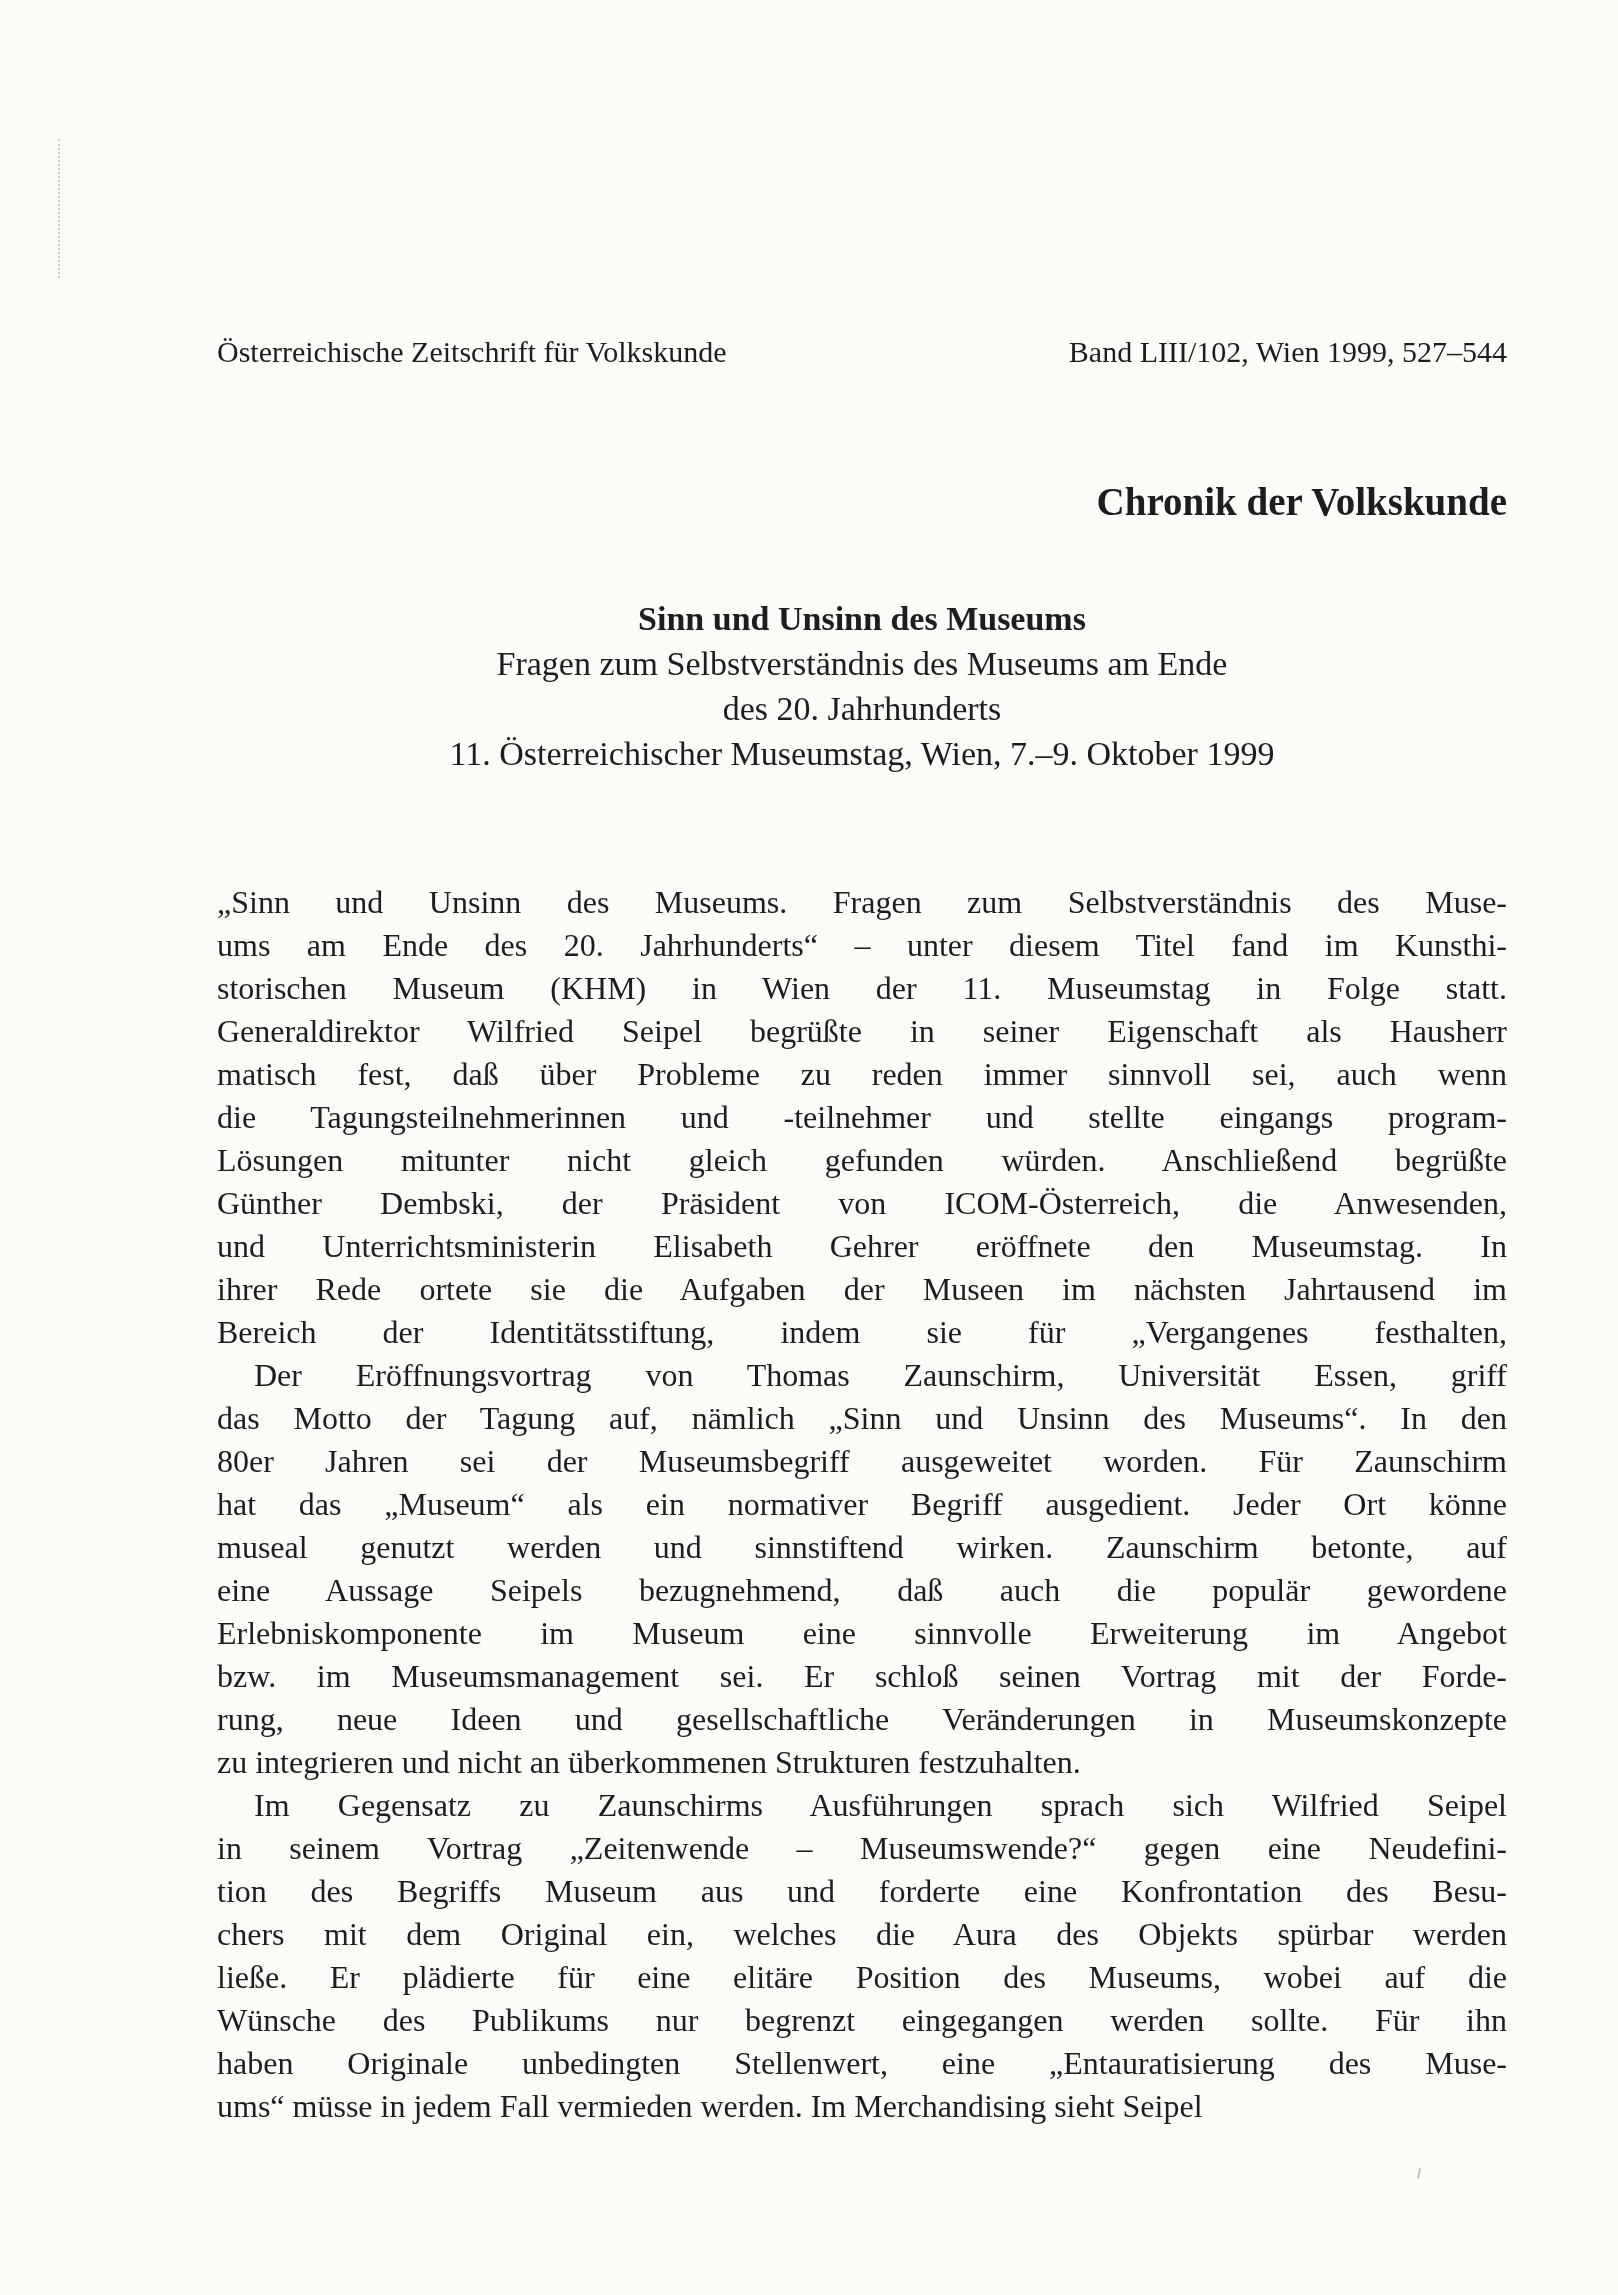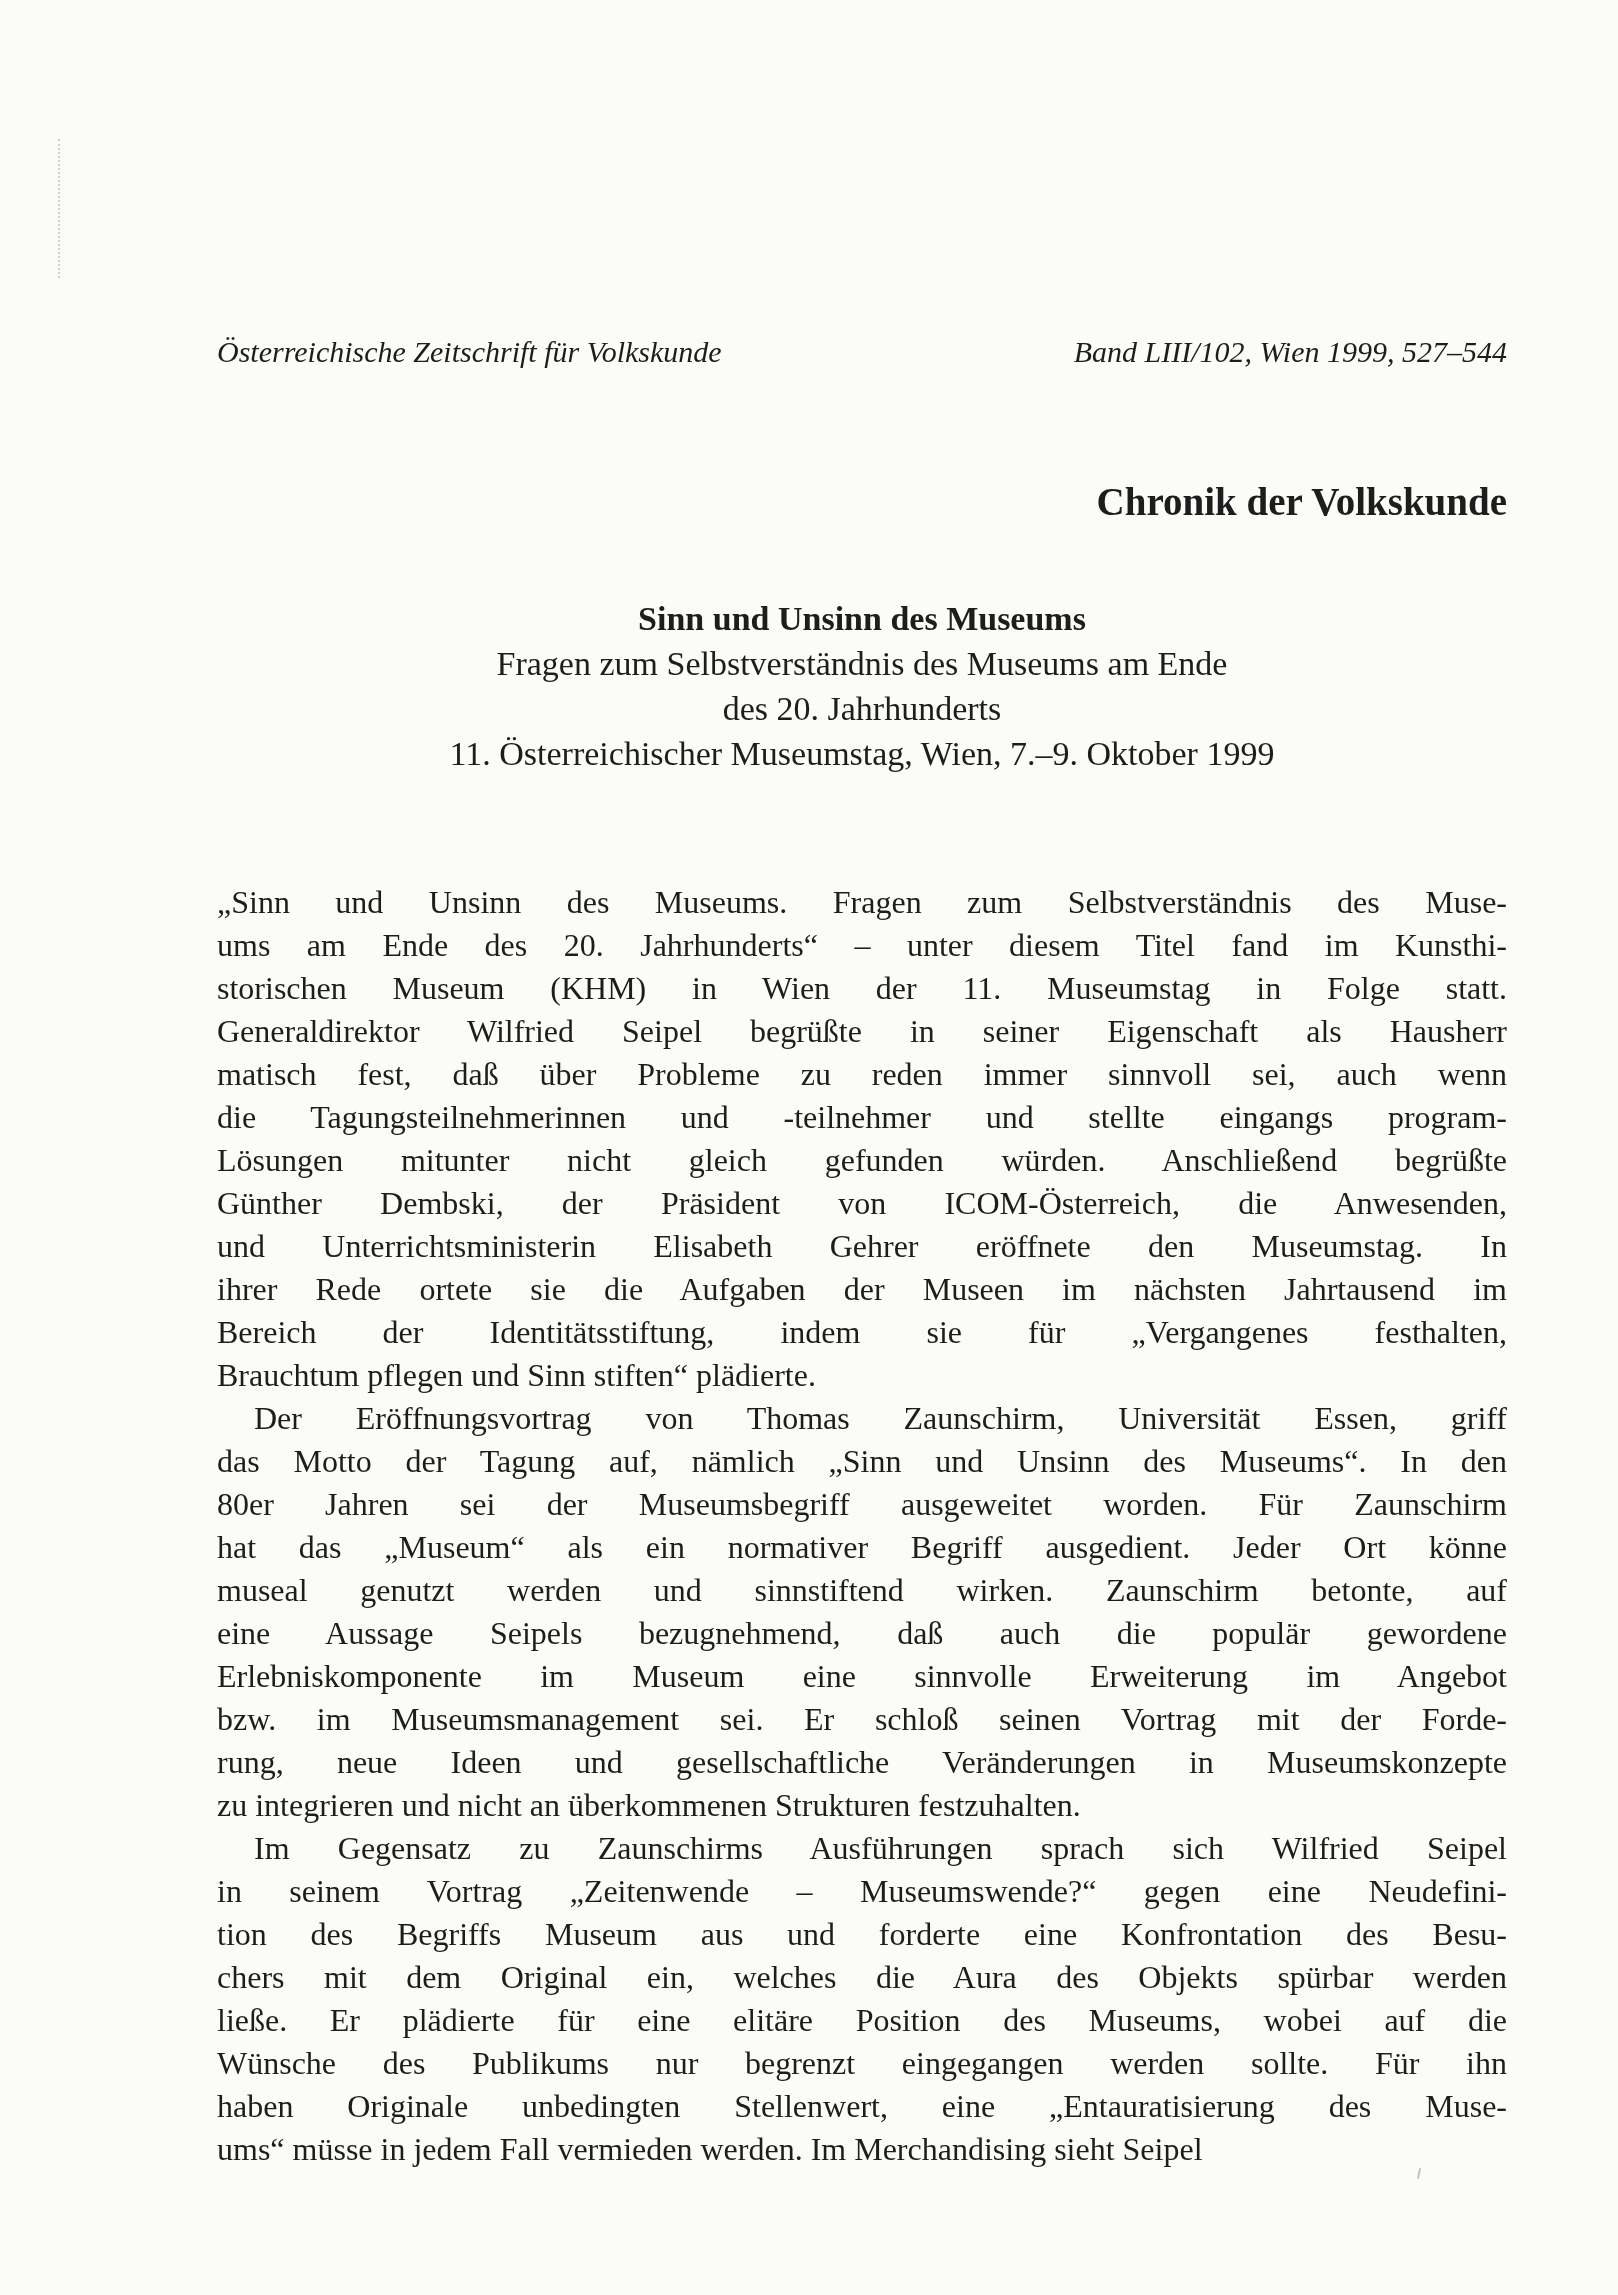--- a/index.html
+++ b/index.html
@@ -12,21 +12,20 @@
     color: #1d1d1d;
     overflow: hidden;
   }
   .content { position: absolute; left: 217px; width: 1290px; }
 
   .header-row {
     top: 333px;
     display: flex;
     justify-content: space-between;
     align-items: baseline;
-    font-style: italic;
     font-size: 30px;
     line-height: 37px;
   }
 
   .section-title {
     top: 479px;
     text-align: right;
     font-weight: bold;
     font-size: 39px;
     line-height: 45px;
@@ -102,21 +101,20 @@
         <div class="line">ums am Ende des 20. Jahrhunderts“ – unter diesem Titel fand im Kunsthi-</div>
         <div class="line">storischen Museum (KHM) in Wien der 11. Museumstag in Folge statt.</div>
         <div class="line">Generaldirektor Wilfried Seipel begrüßte in seiner Eigenschaft als Hausherr</div>
         <div class="line">matisch fest, daß über Probleme zu reden immer sinnvoll sei, auch wenn</div>
         <div class="line">die Tagungsteilnehmerinnen und -teilnehmer und stellte eingangs program-</div>
         <div class="line">Lösungen mitunter nicht gleich gefunden würden. Anschließend begrüßte</div>
         <div class="line">Günther Dembski, der Präsident von ICOM-Österreich, die Anwesenden,</div>
         <div class="line">und Unterrichtsministerin Elisabeth Gehrer eröffnete den Museumstag. In</div>
         <div class="line">ihrer Rede ortete sie die Aufgaben der Museen im nächsten Jahrtausend im</div>
         <div class="line">Bereich der Identitätsstiftung, indem sie für „Vergangenes festhalten,</div>
-        <div class="line last">Brauchtum pflegen und Sinn stiften“ plädierte.</div>
       </div>
       <div class="paragraph">
         <div class="line indent">Der Eröffnungsvortrag von Thomas Zaunschirm, Universität Essen, griff</div>
         <div class="line">das Motto der Tagung auf, nämlich „Sinn und Unsinn des Museums“. In den</div>
         <div class="line">80er Jahren sei der Museumsbegriff ausgeweitet worden. Für Zaunschirm</div>
         <div class="line">hat das „Museum“ als ein normativer Begriff ausgedient. Jeder Ort könne</div>
         <div class="line">museal genutzt werden und sinnstiftend wirken. Zaunschirm betonte, auf</div>
         <div class="line">eine Aussage Seipels bezugnehmend, daß auch die populär gewordene</div>
         <div class="line">Erlebniskomponente im Museum eine sinnvolle Erweiterung im Angebot</div>
         <div class="line">bzw. im Museumsmanagement sei. Er schloß seinen Vortrag mit der Forde-</div>

